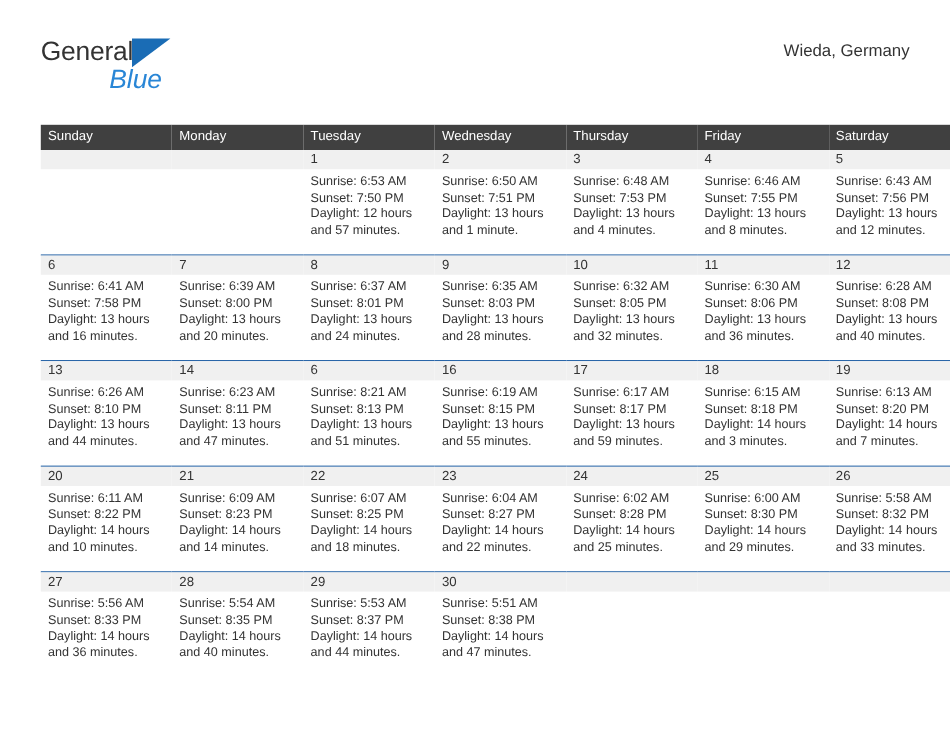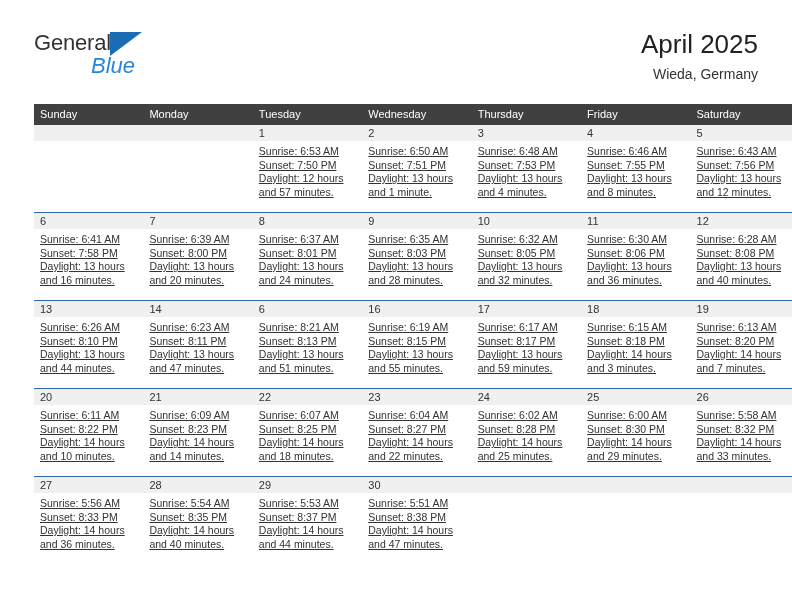--- a/index.html
+++ b/index.html
@@ -128,21 +128,20 @@
     line-height: 15px;
   }
   .cell.empty .daynum-band {
     background: #f0f0f0;
   }
   .cell-body {
     padding: 4px 6px 0 6px;
     font-size: 10.5px;
     line-height: 13.5px;
     color: #333333;
-    text-decoration: underline;
   }
   .cell-body div {
     white-space: nowrap;
   }
   .cell-body .daylight {
     white-space: normal;
   }
 </style>
 </head>
 <body>
@@ -150,21 +149,20 @@
 <div class="page">
 
   <div class="header">
 
     <div class="logo">
       <span class="logo-general">General</span><span class="logo-tri"></span>
       <span class="logo-blue">Blue</span>
     </div>
 
     <div class="title-block">
-      <div class="cal-title">April 2025</div>
       <div class="cal-subtitle">Wieda, Germany</div>
     </div>
 
   </div>
 
   <table class="calendar">
     <thead>
       <tr>
         <th>Sunday</th>
         <th>Monday</th>

